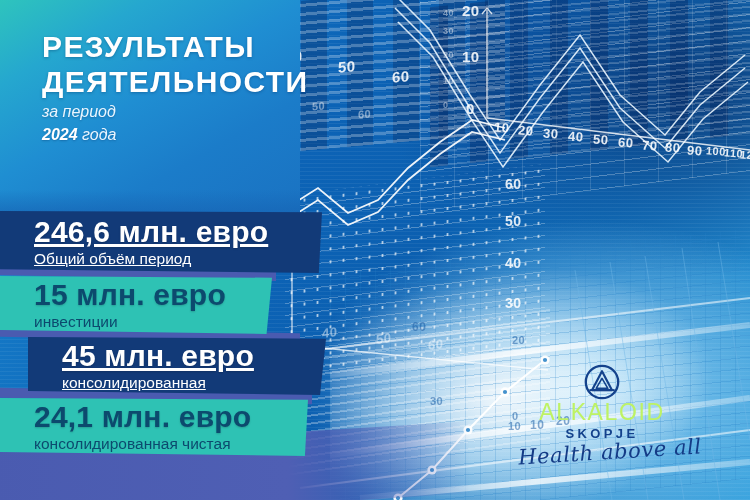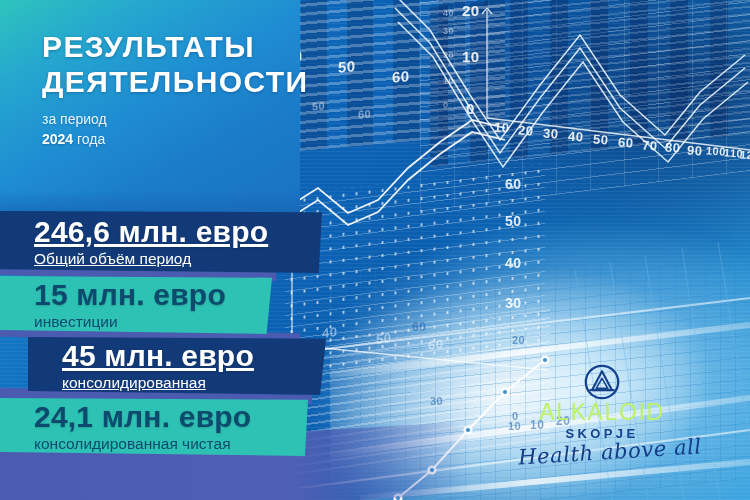--- a/index.html
+++ b/index.html
@@ -130,25 +130,25 @@
   .header { position:absolute; left:42px; top:30px; width:250px; }
   .title-line {
     color:#fff;
     font-size:30px;
     font-weight:700;
     letter-spacing:1.4px;
     line-height:1.16;
     text-shadow:0 1px 3px rgba(4,40,90,.35);
   }
   .subtitle {
-    margin-top:9px;
     color:#eaf6ff;
-    font-size:14px;
+    font-size:16px;
     line-height:1.45;
     text-shadow:0 1px 2px rgba(4,40,90,.3);
+    font-style:italic;
   }
   .subtitle .yr { font-weight:700; color:#ffffff; }
 
   
   .stat {
     position:absolute;
     display:flex;
     flex-direction:column;
     justify-content:center;
     padding-left:34px;

